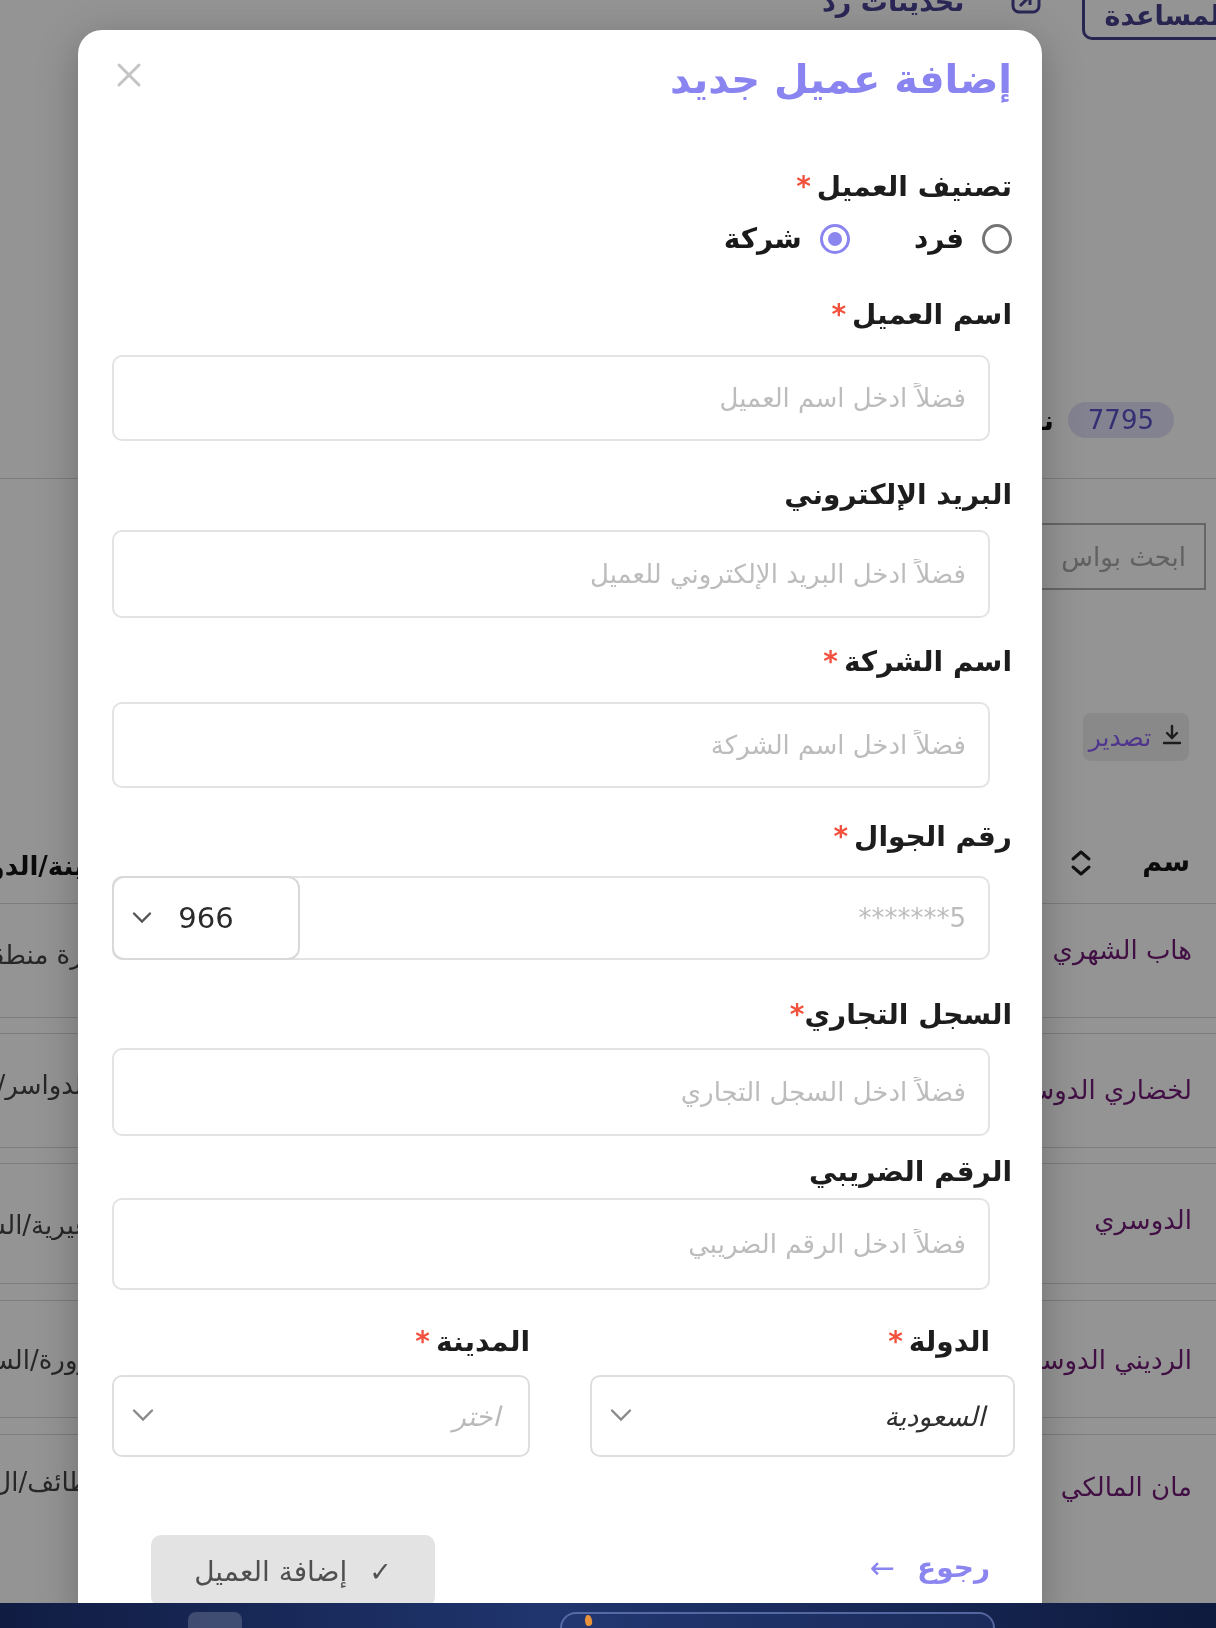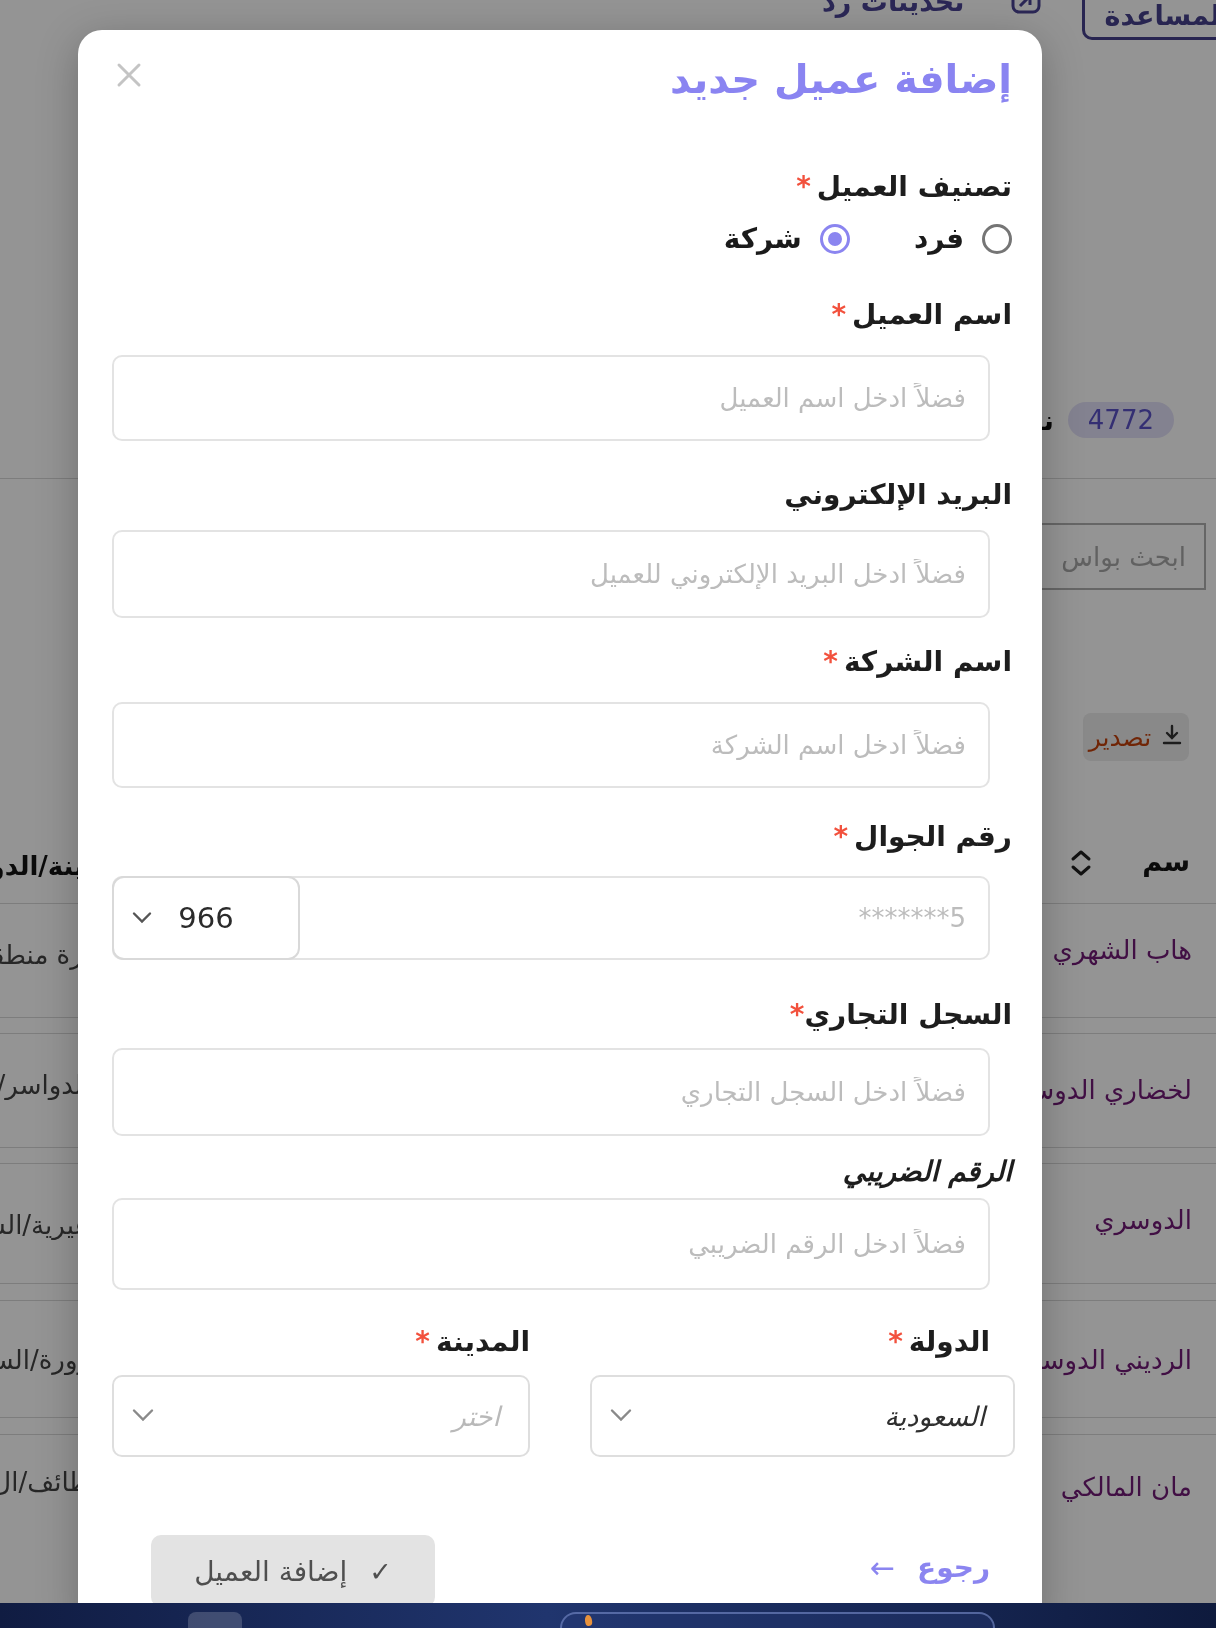--- a/index.html
+++ b/index.html
@@ -16,21 +16,21 @@
   .share-ico { position:absolute; left:1010px; top:-8px; }
   .status-row { position:absolute; right:42px; top:402px; display:flex; flex-direction:row-reverse; align-items:center; gap:14px; }
   .status-label { font-size:27px; font-weight:700; color:#111; }
   .status-badge { background:#e2e0f8; color:#5b52c7; font-size:26px; padding:3px 20px; border-radius:20px; }
   .bg-divider { position:absolute; left:0; right:0; height:1px; background:#d8d8d8; }
   .search-box { position:absolute; left:880px; top:523px; width:326px; height:67px;
     border:2px solid #b0b0b0; background:#fff; font-size:26px; color:#444; direction:rtl; padding:0 18px; }
   .search-box::placeholder { color:#a8a8a8; }
   .export-btn { position:absolute; left:1083px; top:713px; width:106px; height:48px; background:#ececec;
     border:none; border-radius:8px; display:flex; flex-direction:row-reverse; align-items:center; justify-content:center;
-    gap:10px; font-size:25px; color:#c2410c; }
+    gap:10px; font-size:25px; color:#8b5cf6; }
   .th-name { position:absolute; right:26px; top:846px; font-size:27px; font-weight:700; color:#141414; }
   .sort-ico { position:absolute; right:122px; top:848px; }
   .th-city { position:absolute; left:0; top:851px; width:84px; font-size:26px; font-weight:700; color:#141414;
     white-space:nowrap; overflow:hidden; direction:rtl; text-align:left; }
   .row-name { position:absolute; right:24px; font-size:26px; color:#701a75; white-space:nowrap; }
   .row-city { position:absolute; left:0; width:90px; font-size:26px; color:#444; white-space:nowrap;
     overflow:hidden; direction:rtl; text-align:left; }
 
   
   .overlay { position:absolute; inset:0; background:rgba(0,0,0,0.42); z-index:1; }
@@ -89,21 +89,21 @@
     <div class="updates-label">تحديثات رد</div>
     <span class="share-ico">
       <svg width="32" height="22" viewBox="0 0 32 22">
           <rect x="3" y="-6" width="26" height="26" rx="6" fill="none" stroke="#4a4494" stroke-width="3"></rect>
           <path d="M10 14 L20 4 M11 4 h9 v9" fill="none" stroke="#4a4494" stroke-width="3"></path>
         </svg>
     </span>
 
     <div class="status-row">
       <span class="status-label">نشط</span>
-      <span class="status-badge">4772</span>
+      <span class="status-badge">7795</span>
     </div>
 
     <div class="bg-divider" style="top:478px;"></div>
 
     <input class="search-box" placeholder="ابحث بواس" style="">
 
     <button class="export-btn">
       <span>تصدير</span>
       <span>
         <svg width="22" height="22" viewBox="0 0 22 22">
@@ -199,21 +199,21 @@
           </svg>
       </span>
       <span class="cc-num">966</span>
     </div>
 
     <div class="f-label" style="top:968px;">
       <span>السجل التجاري</span><span class="req tight">*</span>
     </div>
     <input class="t-input" style="top: 1018px; height: 88px;" placeholder="فضلاً ادخل السجل التجاري">
 
-    <div class="f-label" style="top:1125px;font-style:italic;">
+    <div class="f-label" style="top:1125px;">
       <span>الرقم الضريبي</span>
     </div>
     <input class="t-input" style="top: 1168px; height: 92px;" placeholder="فضلاً ادخل الرقم الضريبي">
 
     <div class="f-label" style="top:1295px; right:52px;">
       <span>الدولة</span><span class="req">*</span>
     </div>
     <div class="f-label" style="top:1295px; right:512px;">
       <span>المدينة</span><span class="req">*</span>
     </div>

